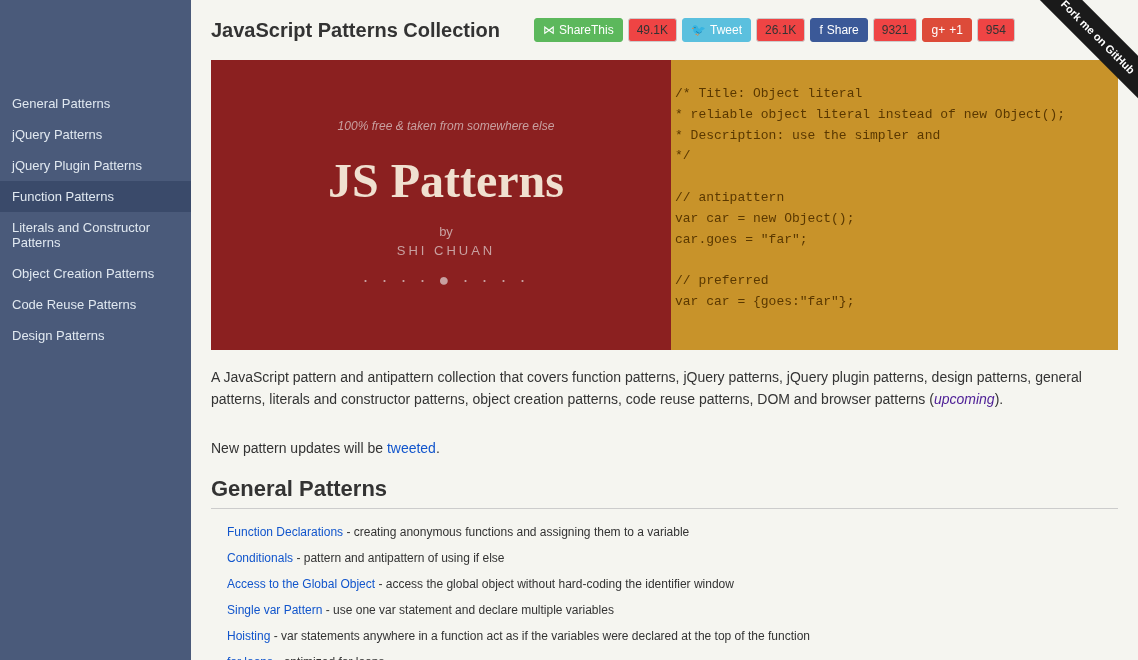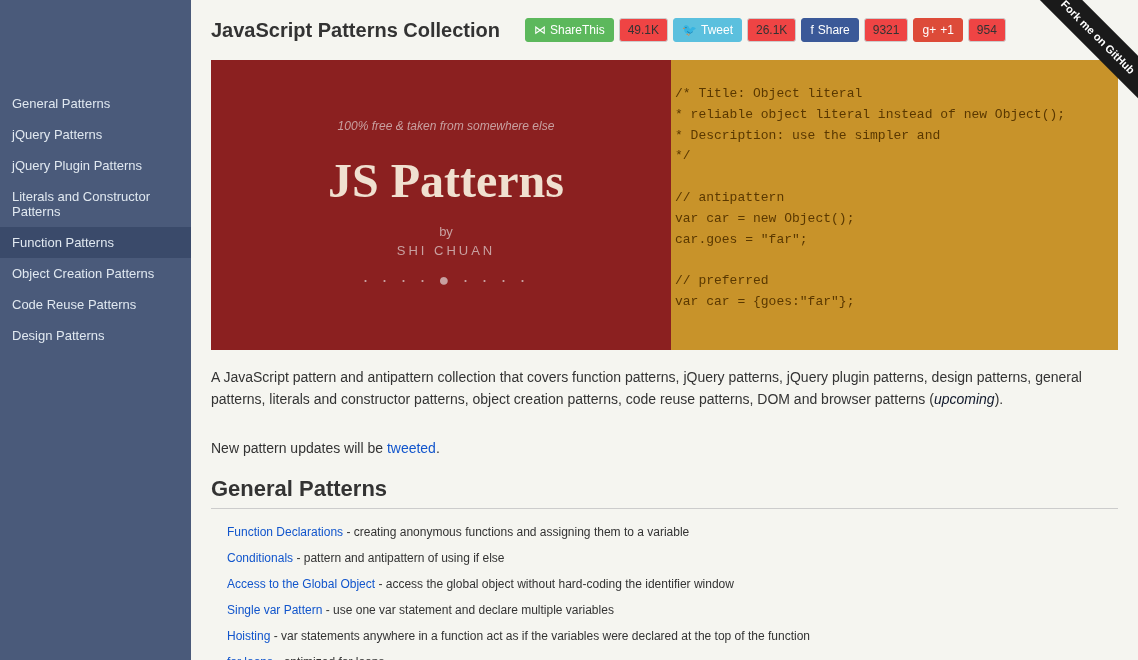--- a/index.html
+++ b/index.html
@@ -57,21 +57,21 @@
       flex: 1;
       padding: 0 20px 20px 20px;
       background: #f5f5f0;
     }
 
     
     .header {
       display: flex;
       align-items: center;
       padding: 18px 0 18px 0;
-      gap: 5px;
+      gap: 14px;
     }
     .header-title {
       font-size: 20px;
       font-weight: bold;
       color: #333;
       margin-right: 20px;
     }
 
     
     .social-buttons { display: flex; gap: 5px; align-items: center; }
@@ -157,21 +157,21 @@
       line-height: 1.6;
     }
 
     
     .description {
       color: #333;
       line-height: 1.6;
       margin-bottom: 12px;
       font-size: 14px;
     }
-    .description a { color: #0f172a; text-decoration: none; }
+    .description a { color: #4c1d95; text-decoration: none; }
     .description em { font-style: italic; }
 
     .update-note {
       color: #333;
       font-size: 14px;
       margin-bottom: 20px;
       margin-top: 29px;
     }
     .update-note a { color: #1155cc; text-decoration: none; }
 
@@ -204,22 +204,22 @@
   <a href="#">Fork me
 on GitHub</a>
 </div>
 
 <div class="wrapper">
 
   <nav class="sidebar">
     <a class="sidebar-item">General Patterns</a>
     <a class="sidebar-item">jQuery Patterns</a>
     <a class="sidebar-item">jQuery Plugin Patterns</a>
+    <a class="sidebar-item active">Function Patterns</a>
     <a class="sidebar-item">Literals and Constructor Patterns</a>
-    <a class="sidebar-item active">Function Patterns</a>
     <a class="sidebar-item">Object Creation Patterns</a>
     <a class="sidebar-item">Code Reuse Patterns</a>
     <a class="sidebar-item">Design Patterns</a>
   </nav>
 
   <main class="main">
 
     <div class="header">
       <h1 class="header-title">JavaScript Patterns Collection</h1>
       <div class="social-buttons">

